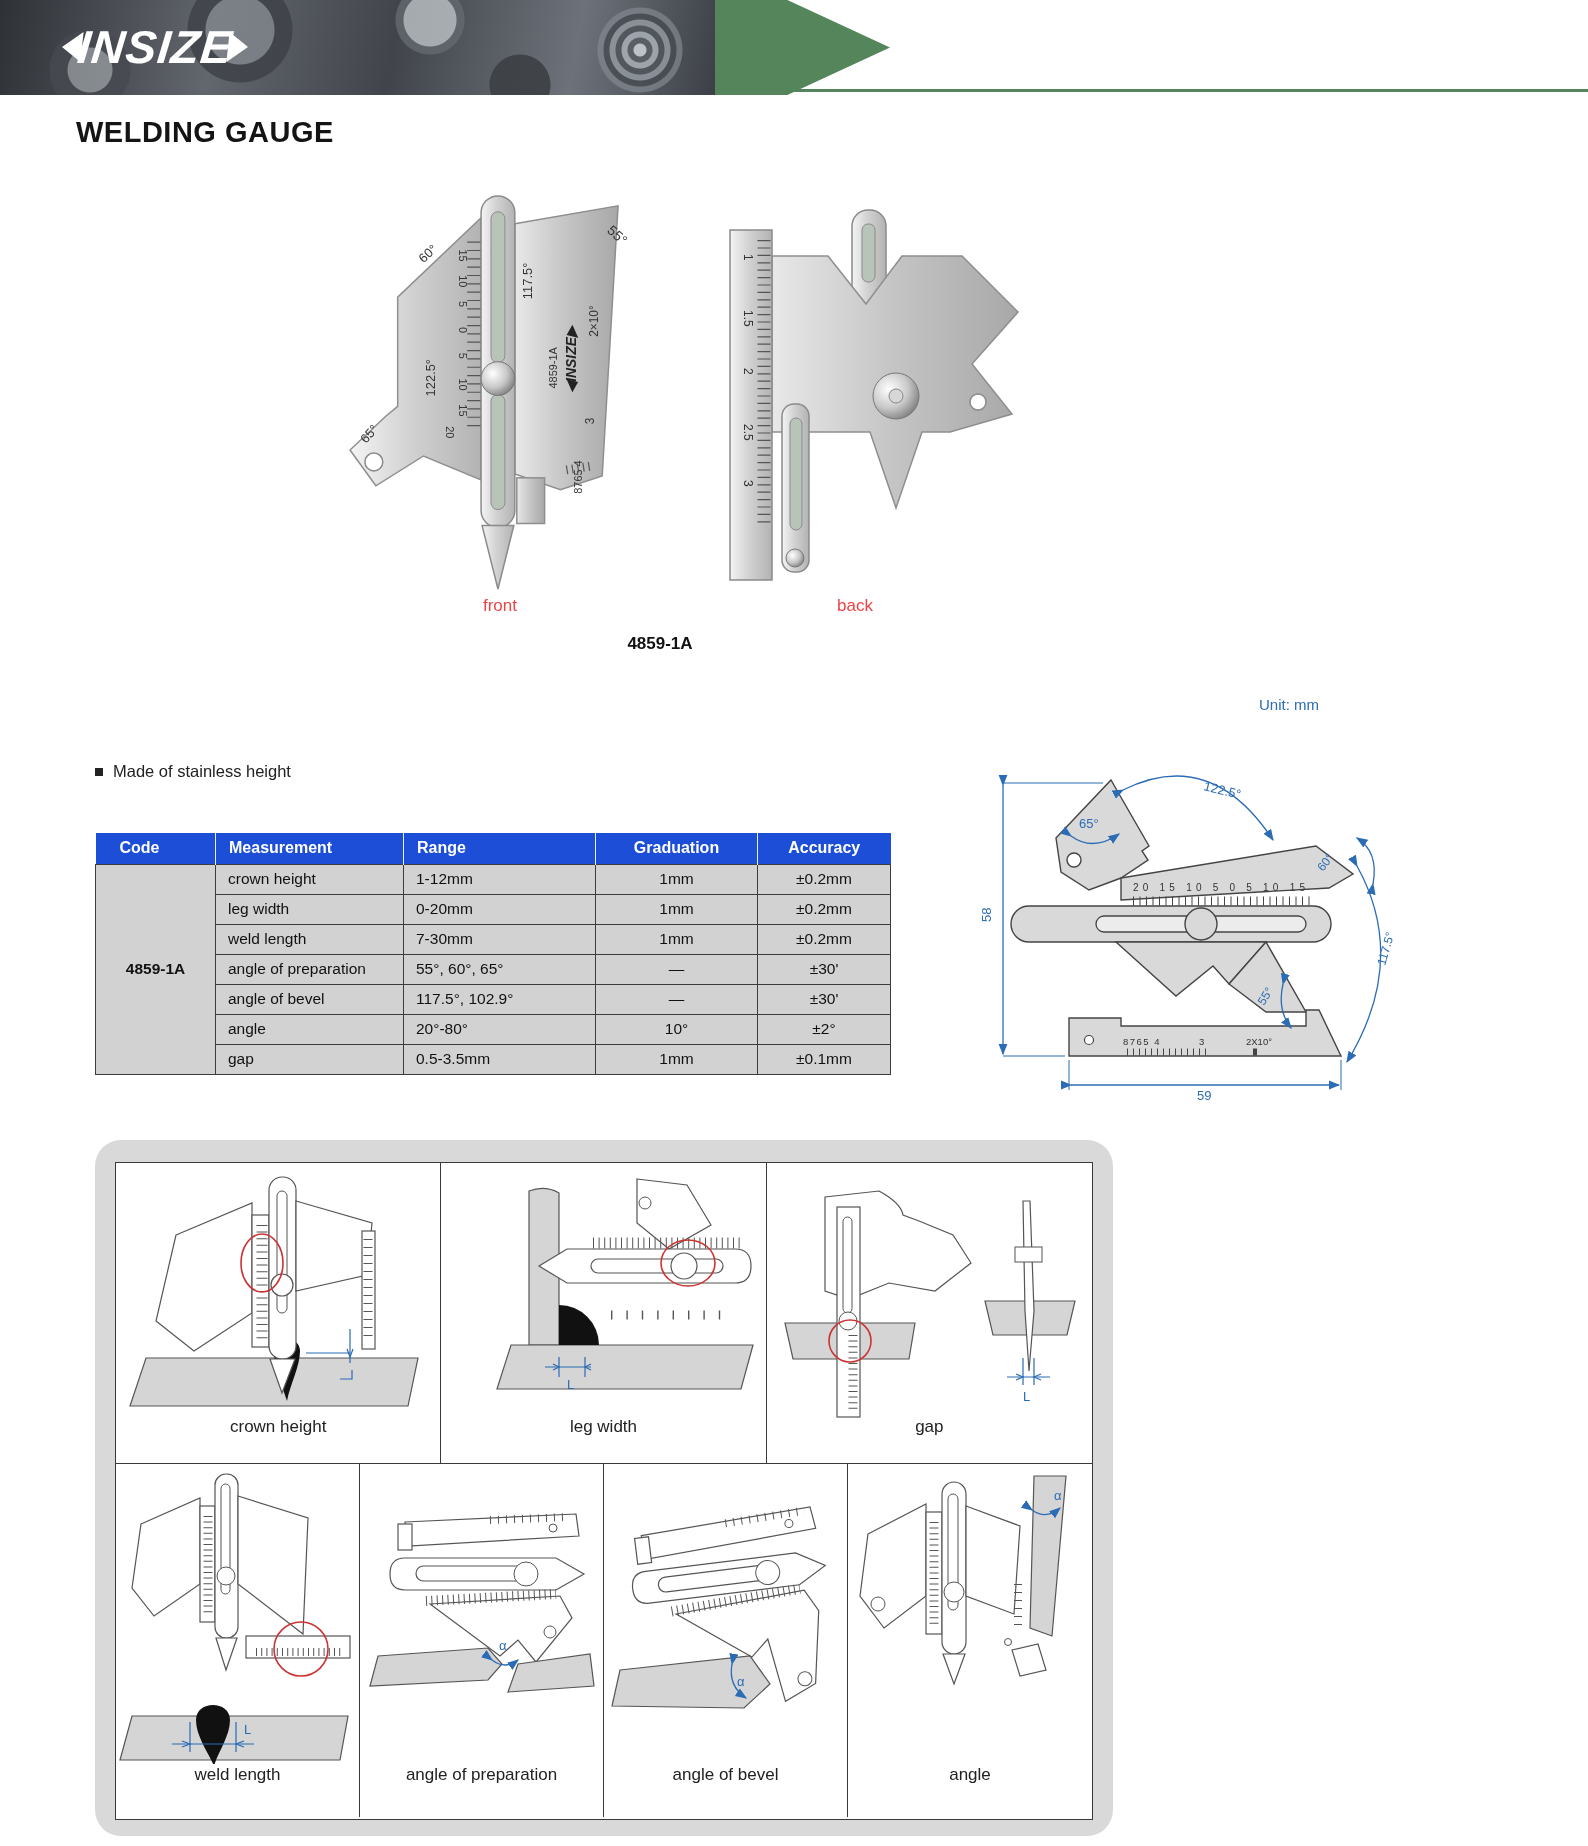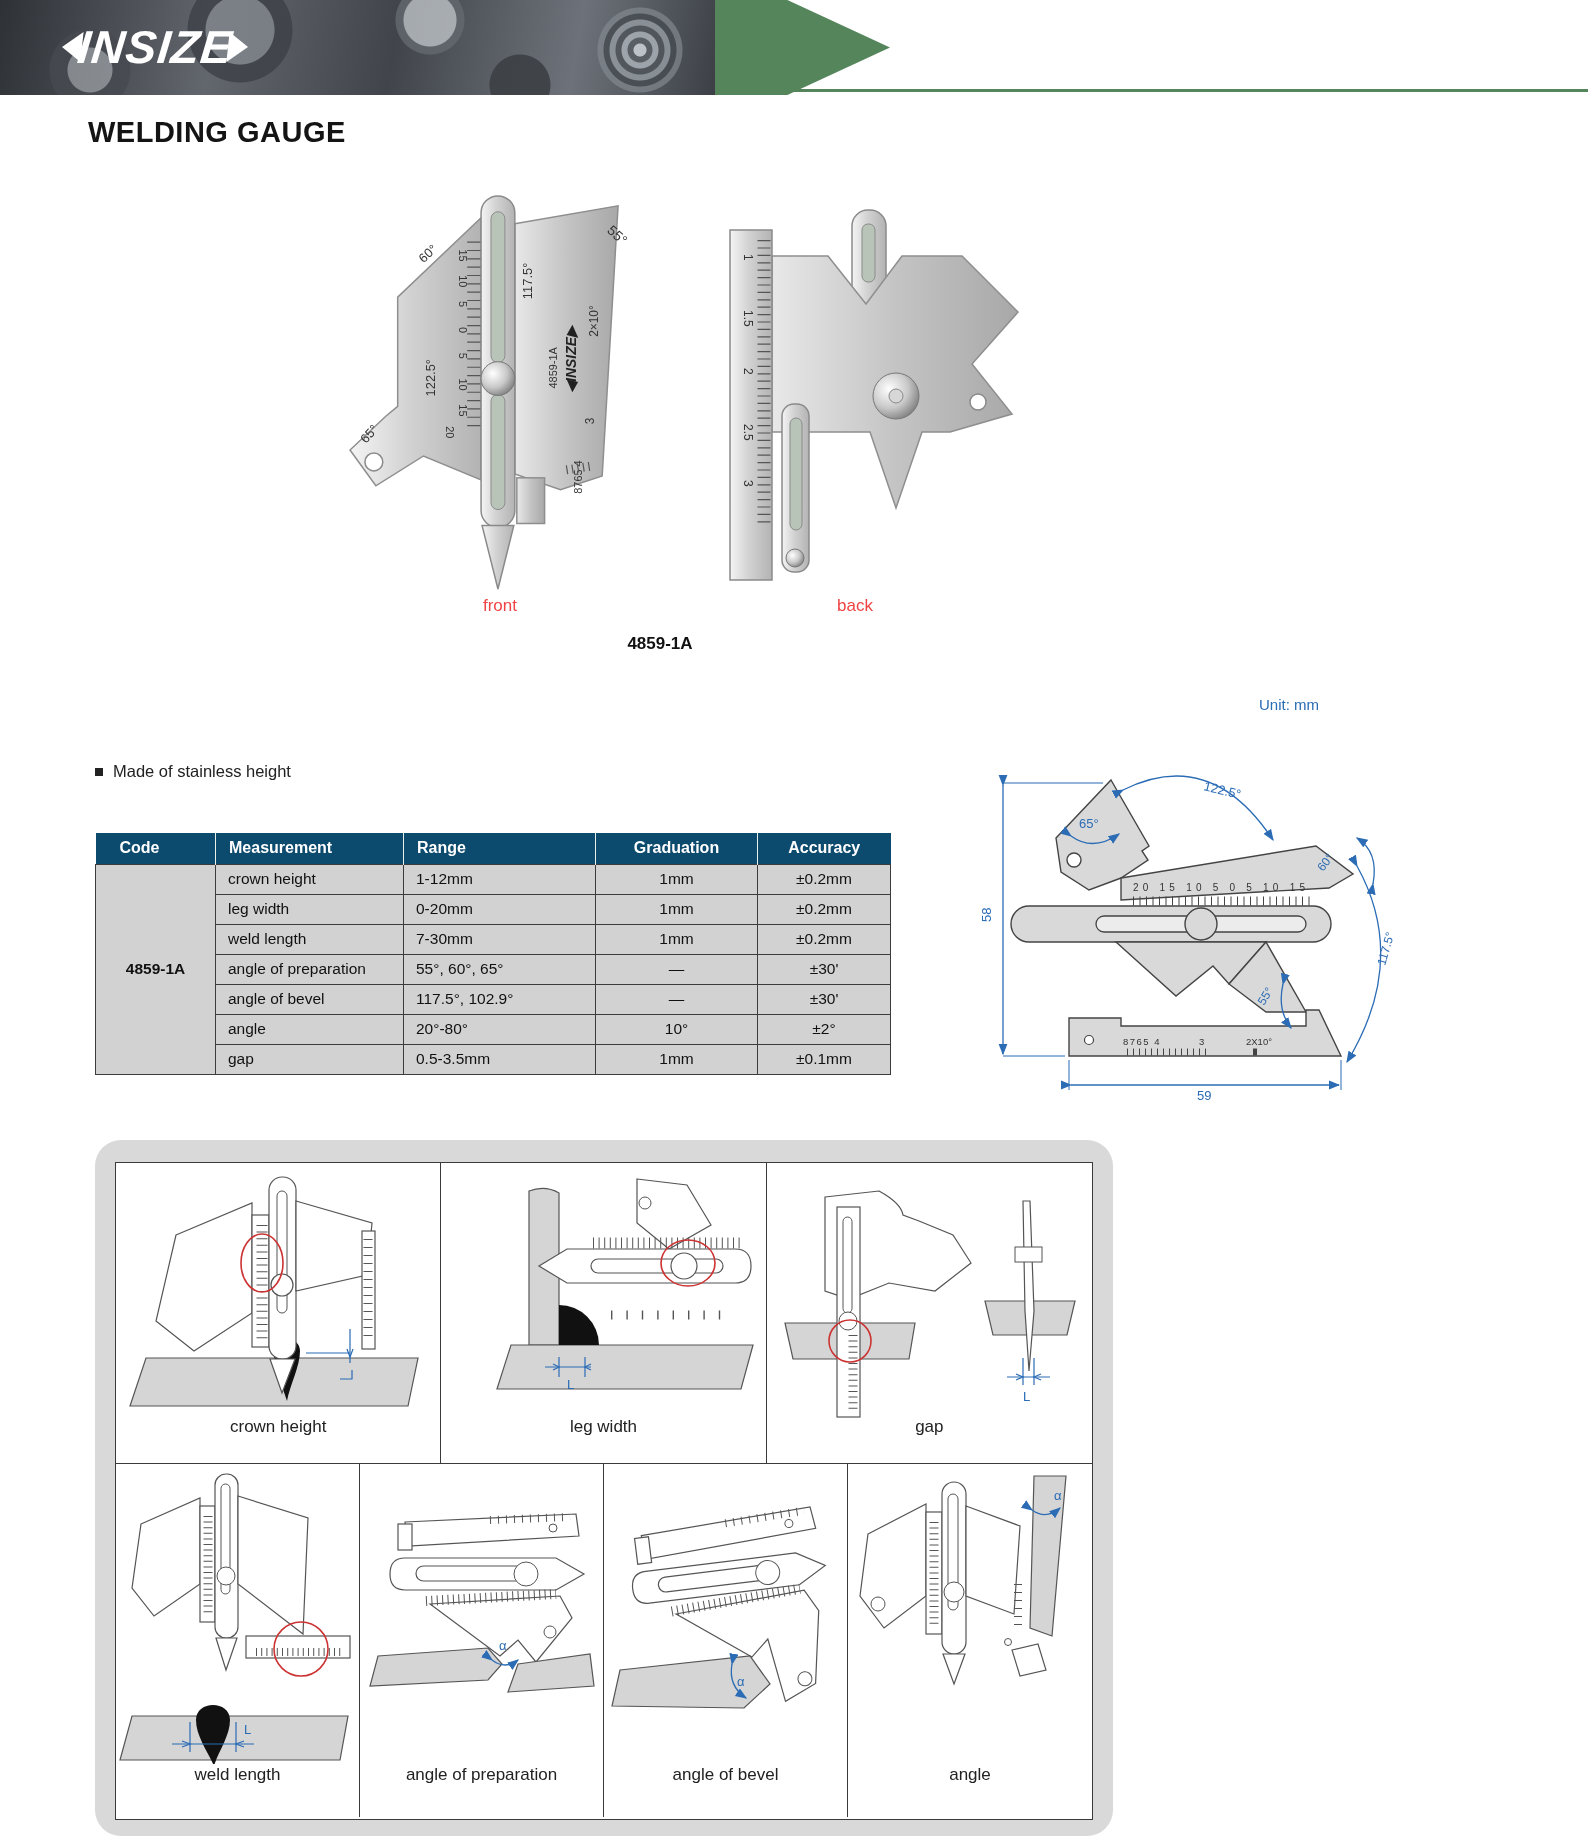--- a/index.html
+++ b/index.html
@@ -19,34 +19,34 @@
       radial-gradient(circle at 520px 85px, rgba(60,63,68,.9) 0 30px, transparent 31px),
       radial-gradient(circle at 90px 70px, rgba(160,165,170,.7) 0 22px, rgba(70,74,80,.8) 23px 40px, transparent 41px),
       radial-gradient(circle at 240px 30px, rgba(130,135,142,.8) 0 34px, rgba(60,64,70,.8) 35px 52px, transparent 53px),
       linear-gradient(100deg, #2e3136 0%, #62666d 30%, #41454b 55%, #6d727a 80%, #3c4046 100%); }
   .logo { position:absolute; left:62px; top:24px; display:flex; align-items:center; transform:skewX(-6deg); }
   .logo .tri-l { width:0; height:0; border-top:15px solid transparent; border-bottom:15px solid transparent; border-right:20px solid #fff; margin-right:-4px; }
   .logo .tri-r { width:0; height:0; border-top:15px solid transparent; border-bottom:15px solid transparent; border-left:20px solid #fff; margin-left:-4px; }
   .logo .word { font-size:46px; font-weight:900; font-style:italic; color:#fff; letter-spacing:1px; line-height:1; }
 
   
-  .page-title { position:absolute; left:88px; top:116px; font-size:29px; font-weight:bold; letter-spacing:.5px; color:#141414; }
+  .page-title { position:absolute; left:76px; top:116px; font-size:29px; font-weight:bold; letter-spacing:.5px; color:#141414; }
   .photo-front { position:absolute; left:332px; top:180px; }
   .photo-back  { position:absolute; left:700px; top:196px; }
   .cap { position:absolute; top:596px; font-size:17px; color:#ef4444; }
   .cap.front { left:440px; width:120px; text-align:center; }
   .cap.back  { left:795px; width:120px; text-align:center; }
   .model-label { position:absolute; left:560px; top:634px; width:200px; text-align:center; font-size:17px; font-weight:bold; color:#111; }
   .feature { position:absolute; left:95px; top:762px; font-size:16.5px; color:#222; display:flex; align-items:center; }
   .feature .sq { width:8px; height:8px; background:#222; margin-right:10px; }
 
   
   .spec { position:absolute; left:95px; top:833px; }
   table { border-collapse:collapse; table-layout:fixed; width:795px; }
-  th { background:#0c4a6e; color:#fff; font-size:16px; font-weight:bold; height:31px; text-align:left; padding:0 0 0 13px; border-right:1.5px solid #e8f0e8; }
+  th { background:#1d4ed8; color:#fff; font-size:16px; font-weight:bold; height:31px; text-align:left; padding:0 0 0 13px; border-right:1.5px solid #e8f0e8; }
   th:last-child { border-right:none; }
   th.c, td.c { text-align:center; padding:0; }
   td { background:#d2d2d2; font-size:15.5px; color:#111; height:30px; padding:0 0 0 12px; border:1.2px solid #3c3c3c; }
   td.code { font-weight:bold; text-align:center; padding:0; font-size:15.5px; }
   .col-code{width:120px}.col-meas{width:188px}.col-range{width:192px}.col-grad{width:162px}.col-acc{width:133px}
 
   
   .diagram { position:absolute; left:961px; top:688px; }
 
   

